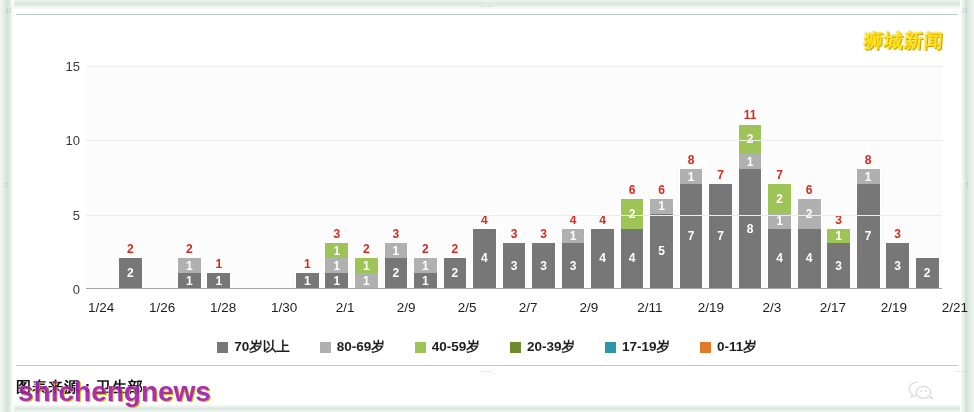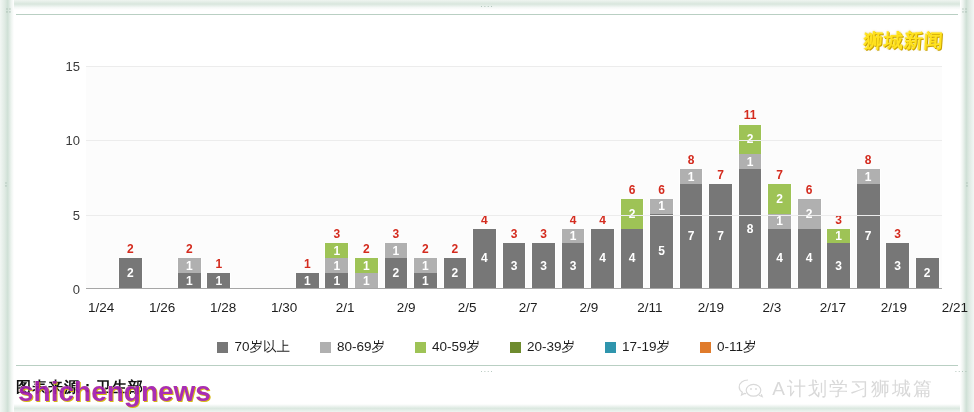--- a/index.html
+++ b/index.html
@@ -90,21 +90,21 @@
 
   .xlabels{
     position:absolute; left:68px; top:280px; width:884px; height:22px; display:flex;align-items:center;
   }
   .xcol{ flex:1 1 0; text-align:center; font-size:13.5px; color:#1d1d1d; }
   .xcol.blank{ color:transparent; }
 
   
   .legend{
     position:absolute; left:0; top:322px; width:938px;
-    display:flex; justify-content:center; align-items:center; gap:30px;
+    display:flex; justify-content:center; align-items:center; gap:30px;font-weight:bold;
   }
   .leg-item{ display:flex; align-items:center; gap:6px; font-size:13.5px; color:#1d1d1d; }
   .swatch{ width:11px; height:11px; display:inline-block; }
 
   
   .footer-src{
     position:absolute; left:16px; bottom:8px; width:300px; height:32px;
   }
   .src-cn{
     position:absolute; left:0; top:6px;
@@ -403,14 +403,13 @@
 <div class="footer-wechat">
   <span class="wechat-icon">
     <svg viewBox="0 0 26 22" width="26" height="22" aria-hidden="true">
       <path d="M10 2C5 2 1.2 5.1 1.2 8.9c0 2.1 1.2 4 3.1 5.3L3.5 17l3-1.6c.5.1 1 .2 1.6.3" fill="none" stroke="#d9d9d9" stroke-width="1.2"></path>
       <ellipse cx="15.5" cy="12.3" rx="7.3" ry="5.9" fill="none" stroke="#d9d9d9" stroke-width="1.2"></ellipse>
       <path d="M21 17.2l3.2 1.5-.9-2.4" fill="none" stroke="#d9d9d9" stroke-width="1.2"></path>
       <circle cx="13" cy="11" r="0.9" fill="#d9d9d9"></circle>
       <circle cx="18" cy="11" r="0.9" fill="#d9d9d9"></circle>
     </svg>
   </span>
-  <span>A计划学习狮城篇</span>
 </div>
 
 </body></html>

